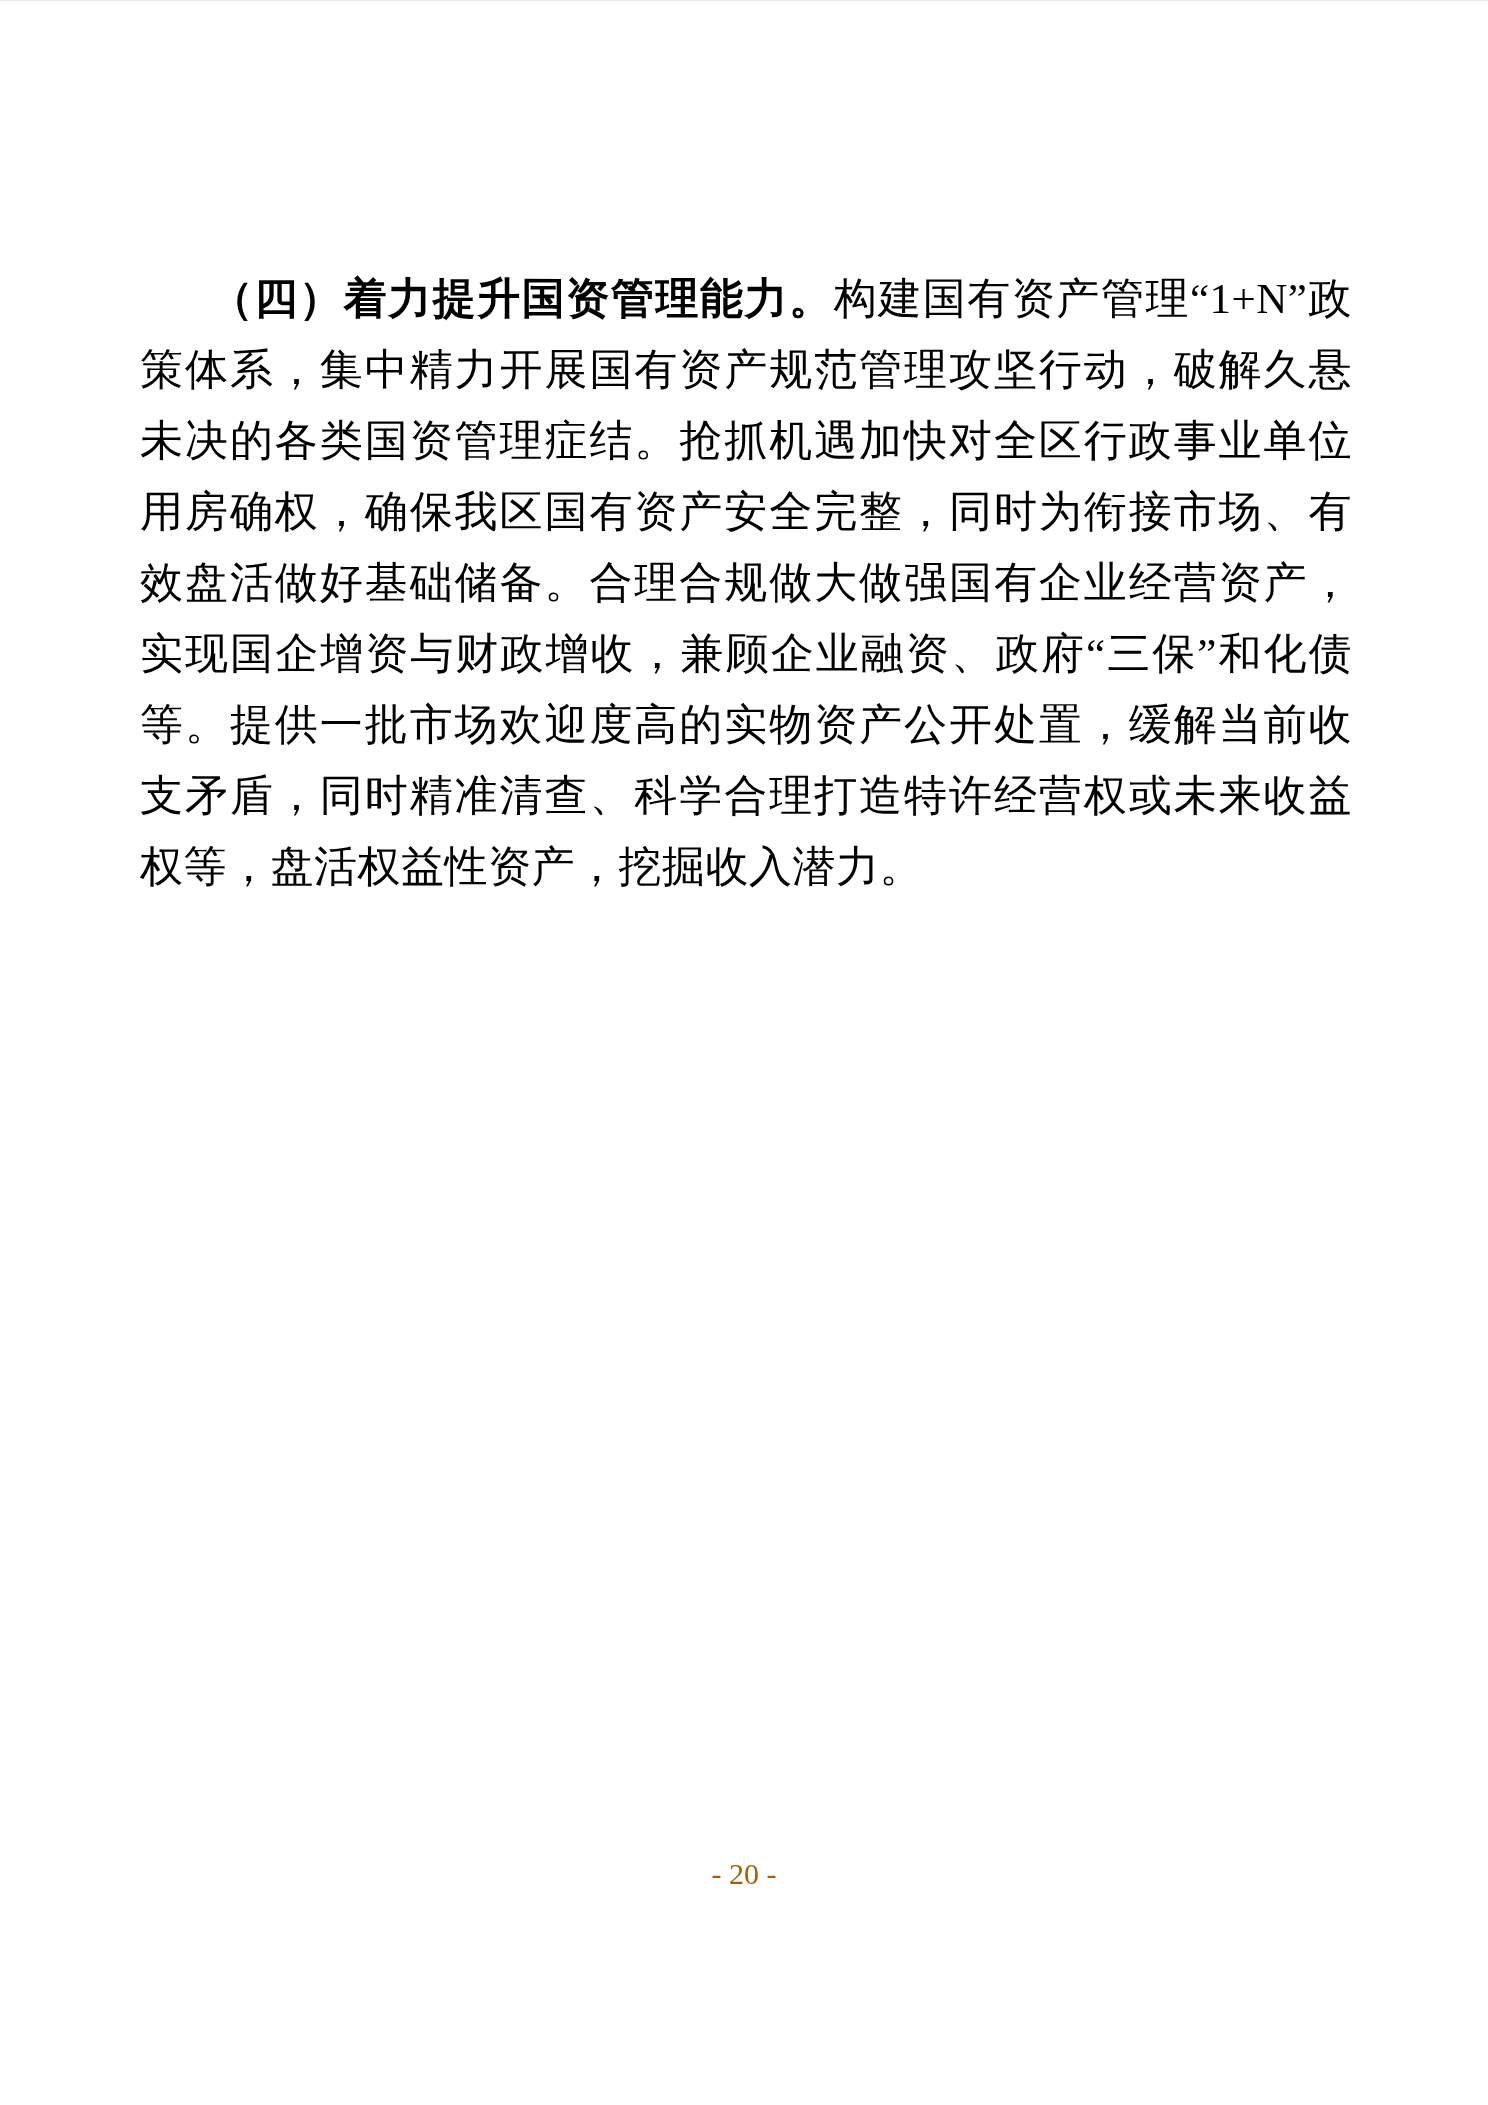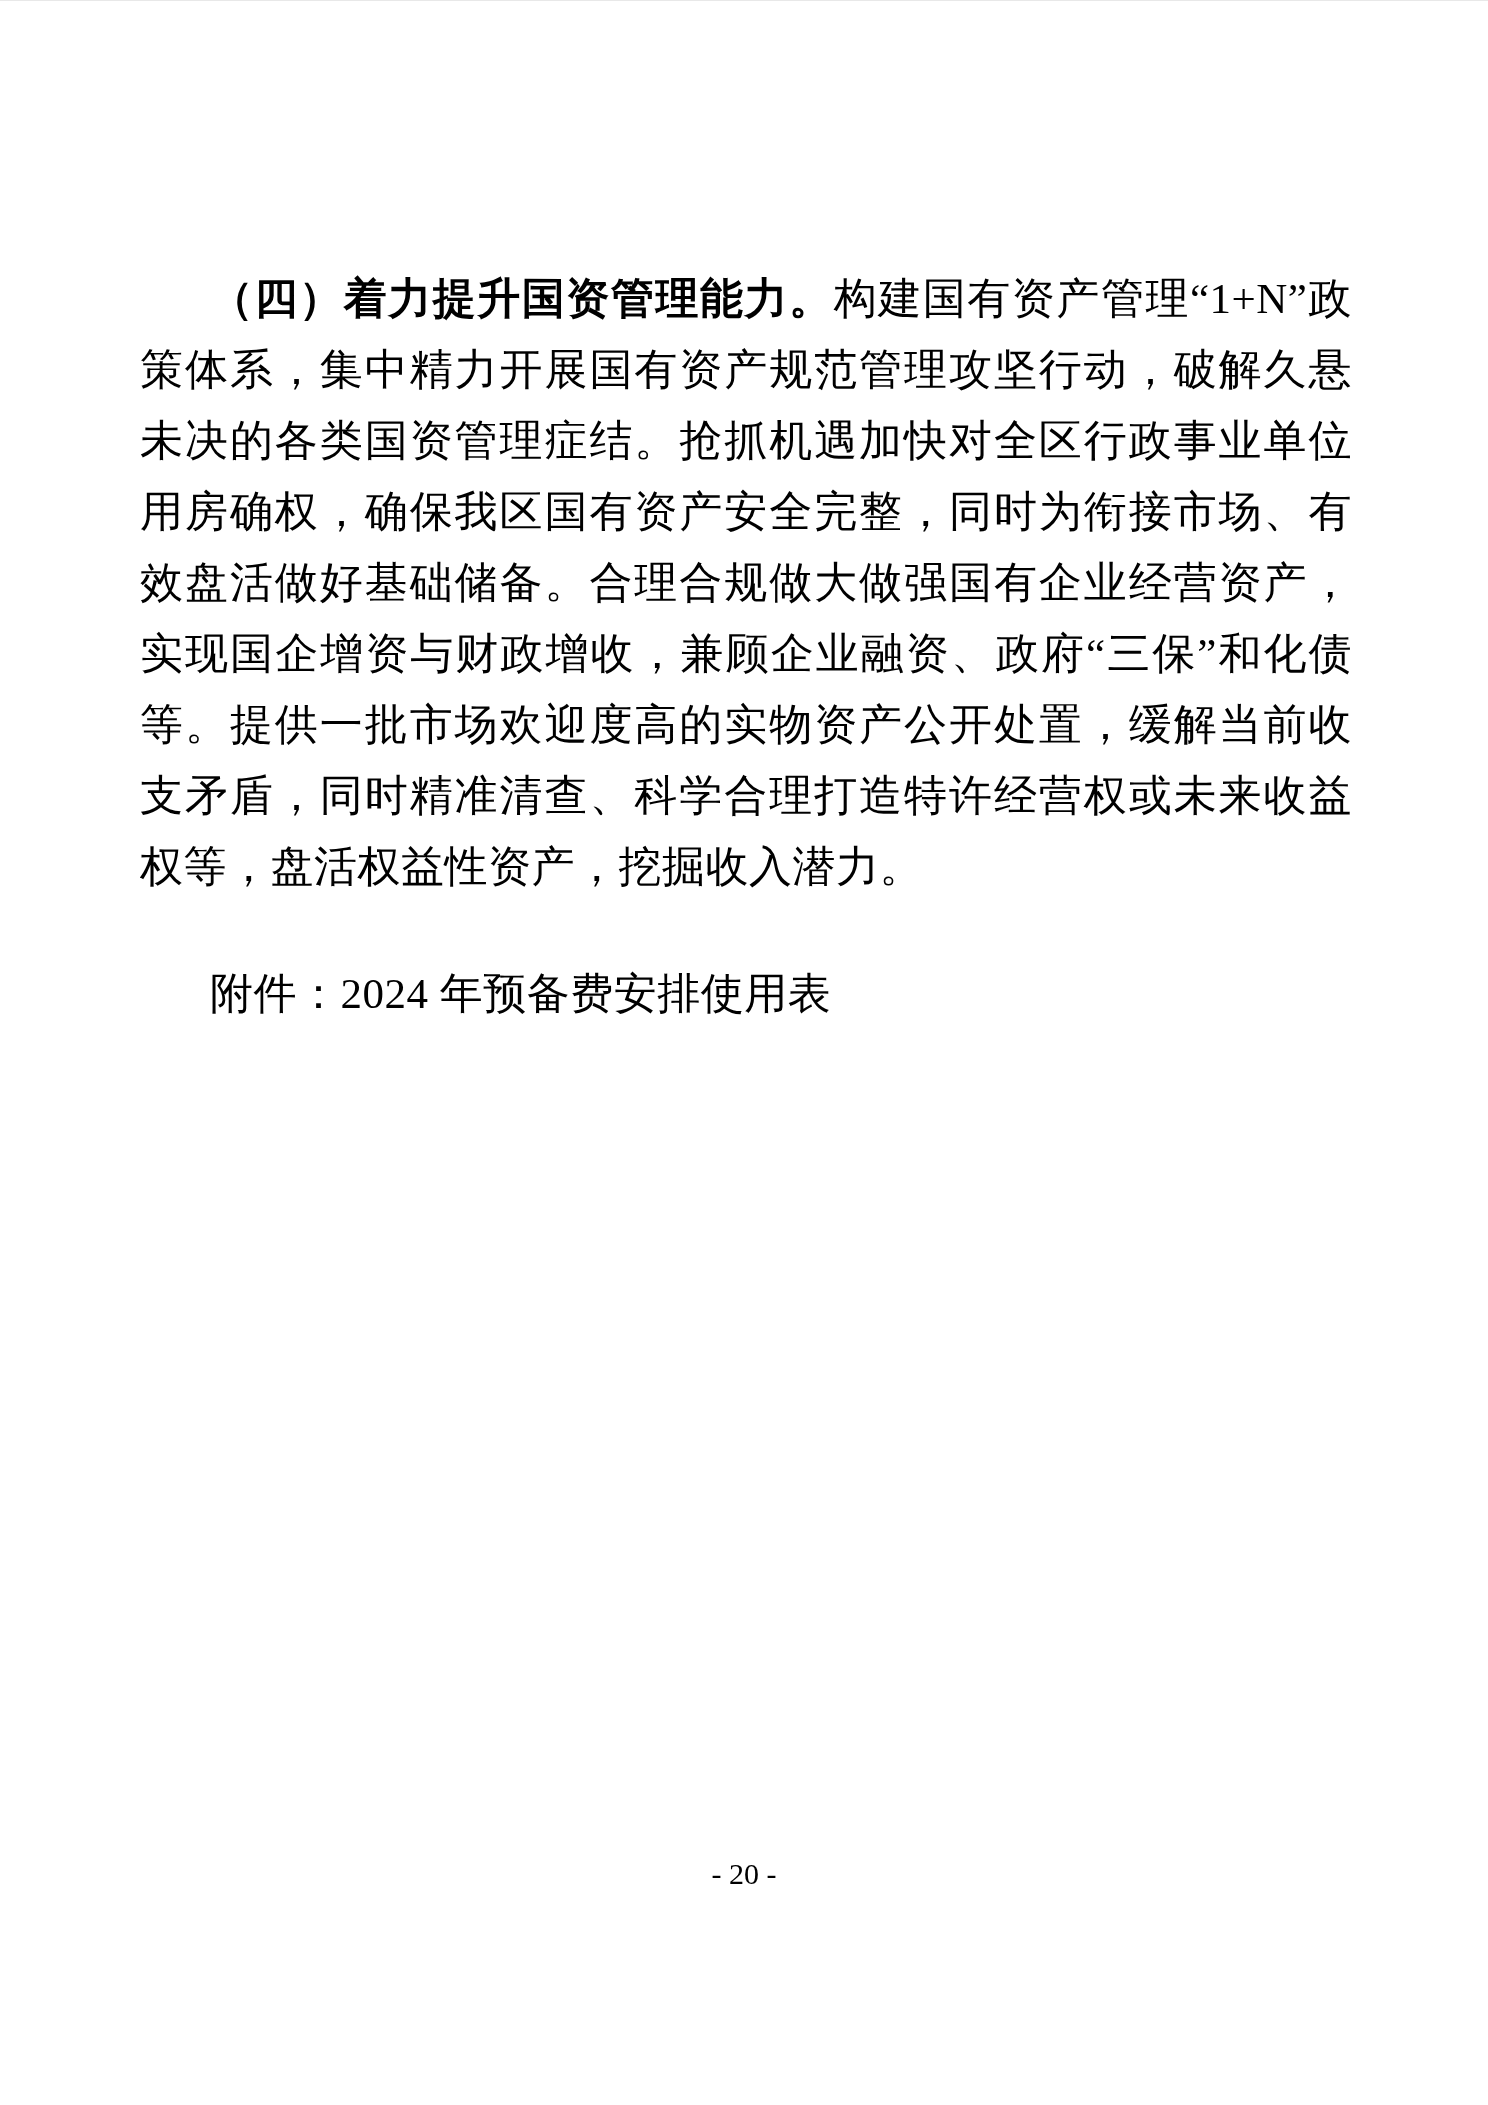--- a/index.html
+++ b/index.html
@@ -46,25 +46,24 @@
     letter-spacing: 0.5px;
   }
   .footer {
     position: absolute;
     left: 0;
     right: 0;
     top: 1856px;
     text-align: center;
     font-size: 30px;
     line-height: 34px;
-    color: #000000;
+    color: #a16207;
   }
 </style>
 </head>
 <body>
 
 <div class="page">
   <div class="content">
     <p class="para"><span class="para-heading">（四）着力提升国资管理能力。</span><span>构建国有资产管理“1+N”政策体系，集中精力开展国有资产规范管理攻坚行动，破解久悬未决的各类国资管理症结。抢抓机遇加快对全区行政事业单位用房确权，确保我区国有资产安全完整，同时为衔接市场、有效盘活做好基础储备。合理合规做大做强国有企业经营资产，实现国企增资与财政增收，兼顾企业融资、政府“三保”和化债等。提供一批市场欢迎度高的实物资产公开处置，缓解当前收支矛盾，同时精准清查、科学合理打造特许经营权或未来收益权等，盘活权益性资产，挖掘收入潜力。</span></p>
-    <p class="attachment">附件：2024 年预备费安排使用表</p>
   </div>
   <div class="footer">- 20 -</div>
 </div>
 
 </body></html>

